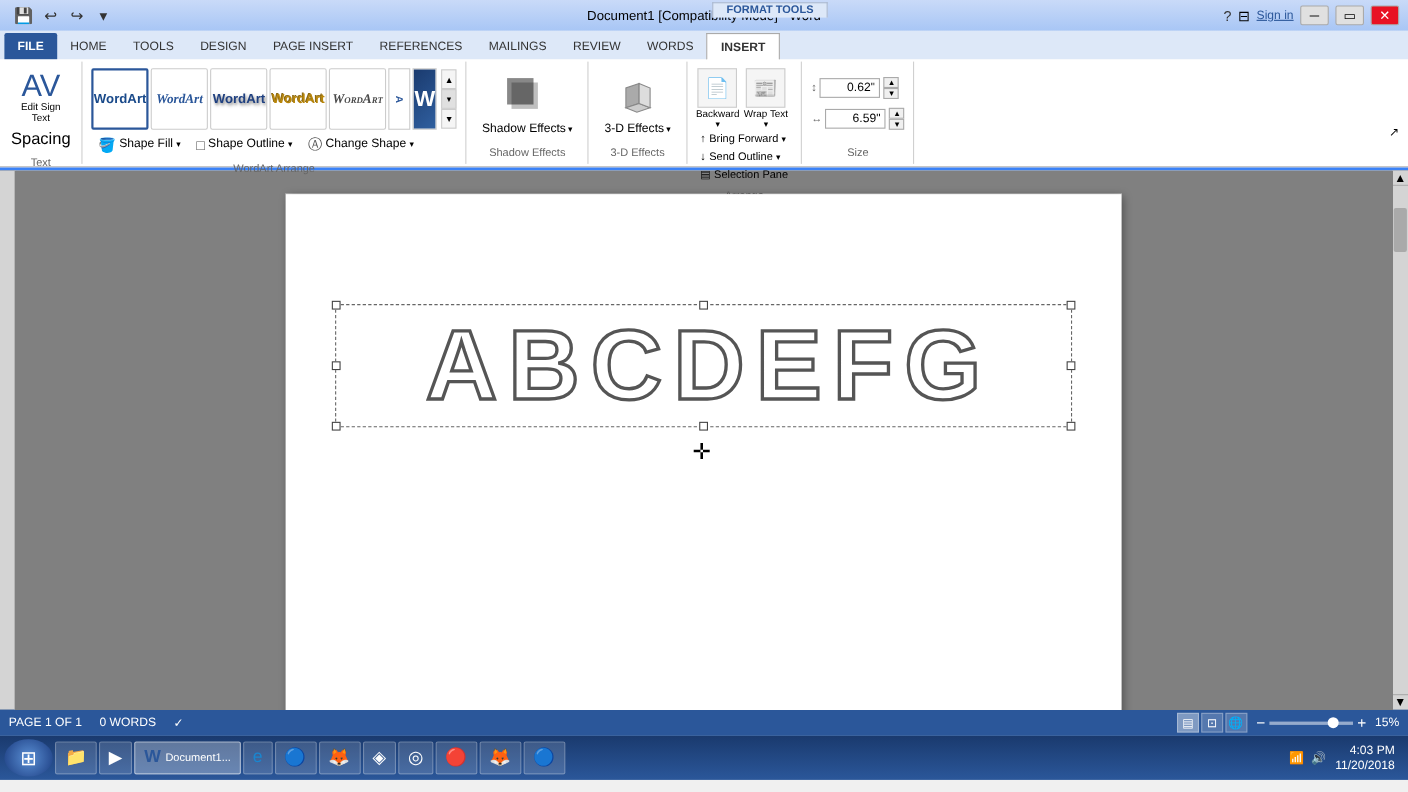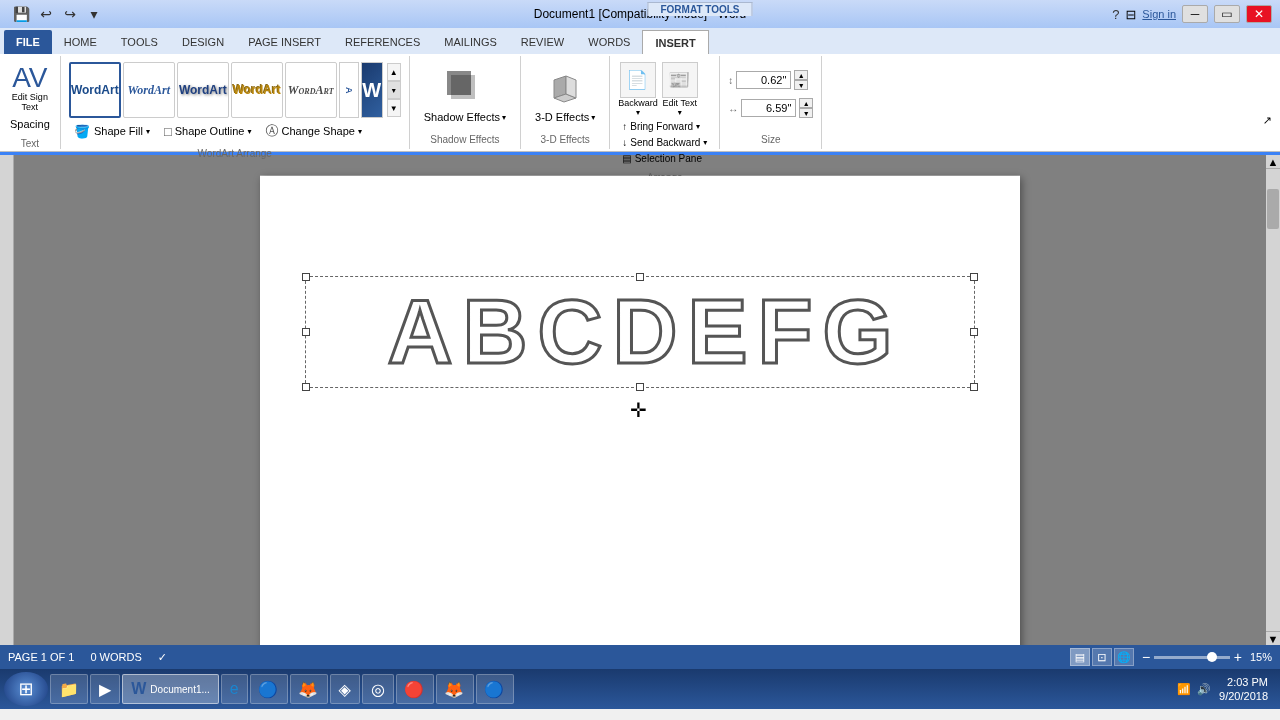--- a/index.html
+++ b/index.html
@@ -465,21 +465,21 @@
 
     <div class="ribbon-group">
       <div class="ribbon-group-content text-group-content">
         <div style="display:flex; flex-direction:column; align-items:center; gap:2px;">
           <div class="text-btn">
             <div style="font-size:28px; color:#2b579a; line-height:1;">AV</div>
             <div style="font-size:9px;">Edit Sign</div>
             <div style="font-size:9px;">Text</div>
           </div>
           <div style="display:flex; gap:4px; align-items:center;">
-            <div class="text-btn" style="font-size:11px;">
+            <div class="text-btn" style="font-size:15px;">
               <span>Spacing</span>
             </div>
           </div>
         </div>
       </div>
       <div class="ribbon-group-label">Text</div>
     </div>
 
     <div class="ribbon-group">
       <div class="ribbon-group-content">
@@ -583,34 +583,34 @@
           <div style="display:flex; gap:4px;">
 
             <div style="display:flex; flex-direction:column; align-items:center;">
               <div style="width:36px; height:36px; border:1px solid #ccc; background:#f5f5f5; display:flex; align-items:center; justify-content:center; cursor:pointer; font-size:18px;">📄</div>
               <span style="font-size:9px;">Backward</span>
               <span style="font-size:8px;">▾</span>
             </div>
 
             <div style="display:flex; flex-direction:column; align-items:center;">
               <div style="width:36px; height:36px; border:1px solid #ccc; background:#f5f5f5; display:flex; align-items:center; justify-content:center; cursor:pointer; font-size:18px;">📰</div>
-              <span style="font-size:9px;">Edit Text</span>
+              <span style="font-size:9px;">Wrap Text</span>
               <span style="font-size:8px;">▾</span>
             </div>
           </div>
 
           <div style="display:flex; flex-direction:column; gap:1px;">
             <div class="ribbon-btn" style="font-size:10px;">
               <span>↑</span>
               <span>Bring Forward</span>
               <span class="ribbon-btn-dropdown">▾</span>
             </div>
             <div class="ribbon-btn" style="font-size:10px;">
               <span>↓</span>
-              <span>Send Backward</span>
+              <span>Send Outline</span>
               <span class="ribbon-btn-dropdown">▾</span>
             </div>
             <div class="ribbon-btn" style="font-size:10px;">
               <span>▤</span>
               <span>Selection Pane</span>
             </div>
           </div>
         </div>
       </div>
       <div class="ribbon-group-label">Arrange</div>
@@ -753,17 +753,17 @@
   <div class="taskbar-btn">
     <span class="taskbar-icon" style="color:#4fc3f7;">🔵</span>
   </div>
 
   <div class="taskbar-right">
     <div class="sys-tray">
       <span>📶</span>
       <span>🔊</span>
     </div>
     <div class="clock">
-      <div>2:03 PM</div>
-      <div>9/20/2018</div>
+      <div>4:03 PM</div>
+      <div>11/20/2018</div>
     </div>
   </div>
 </div>
 
 </body></html>

